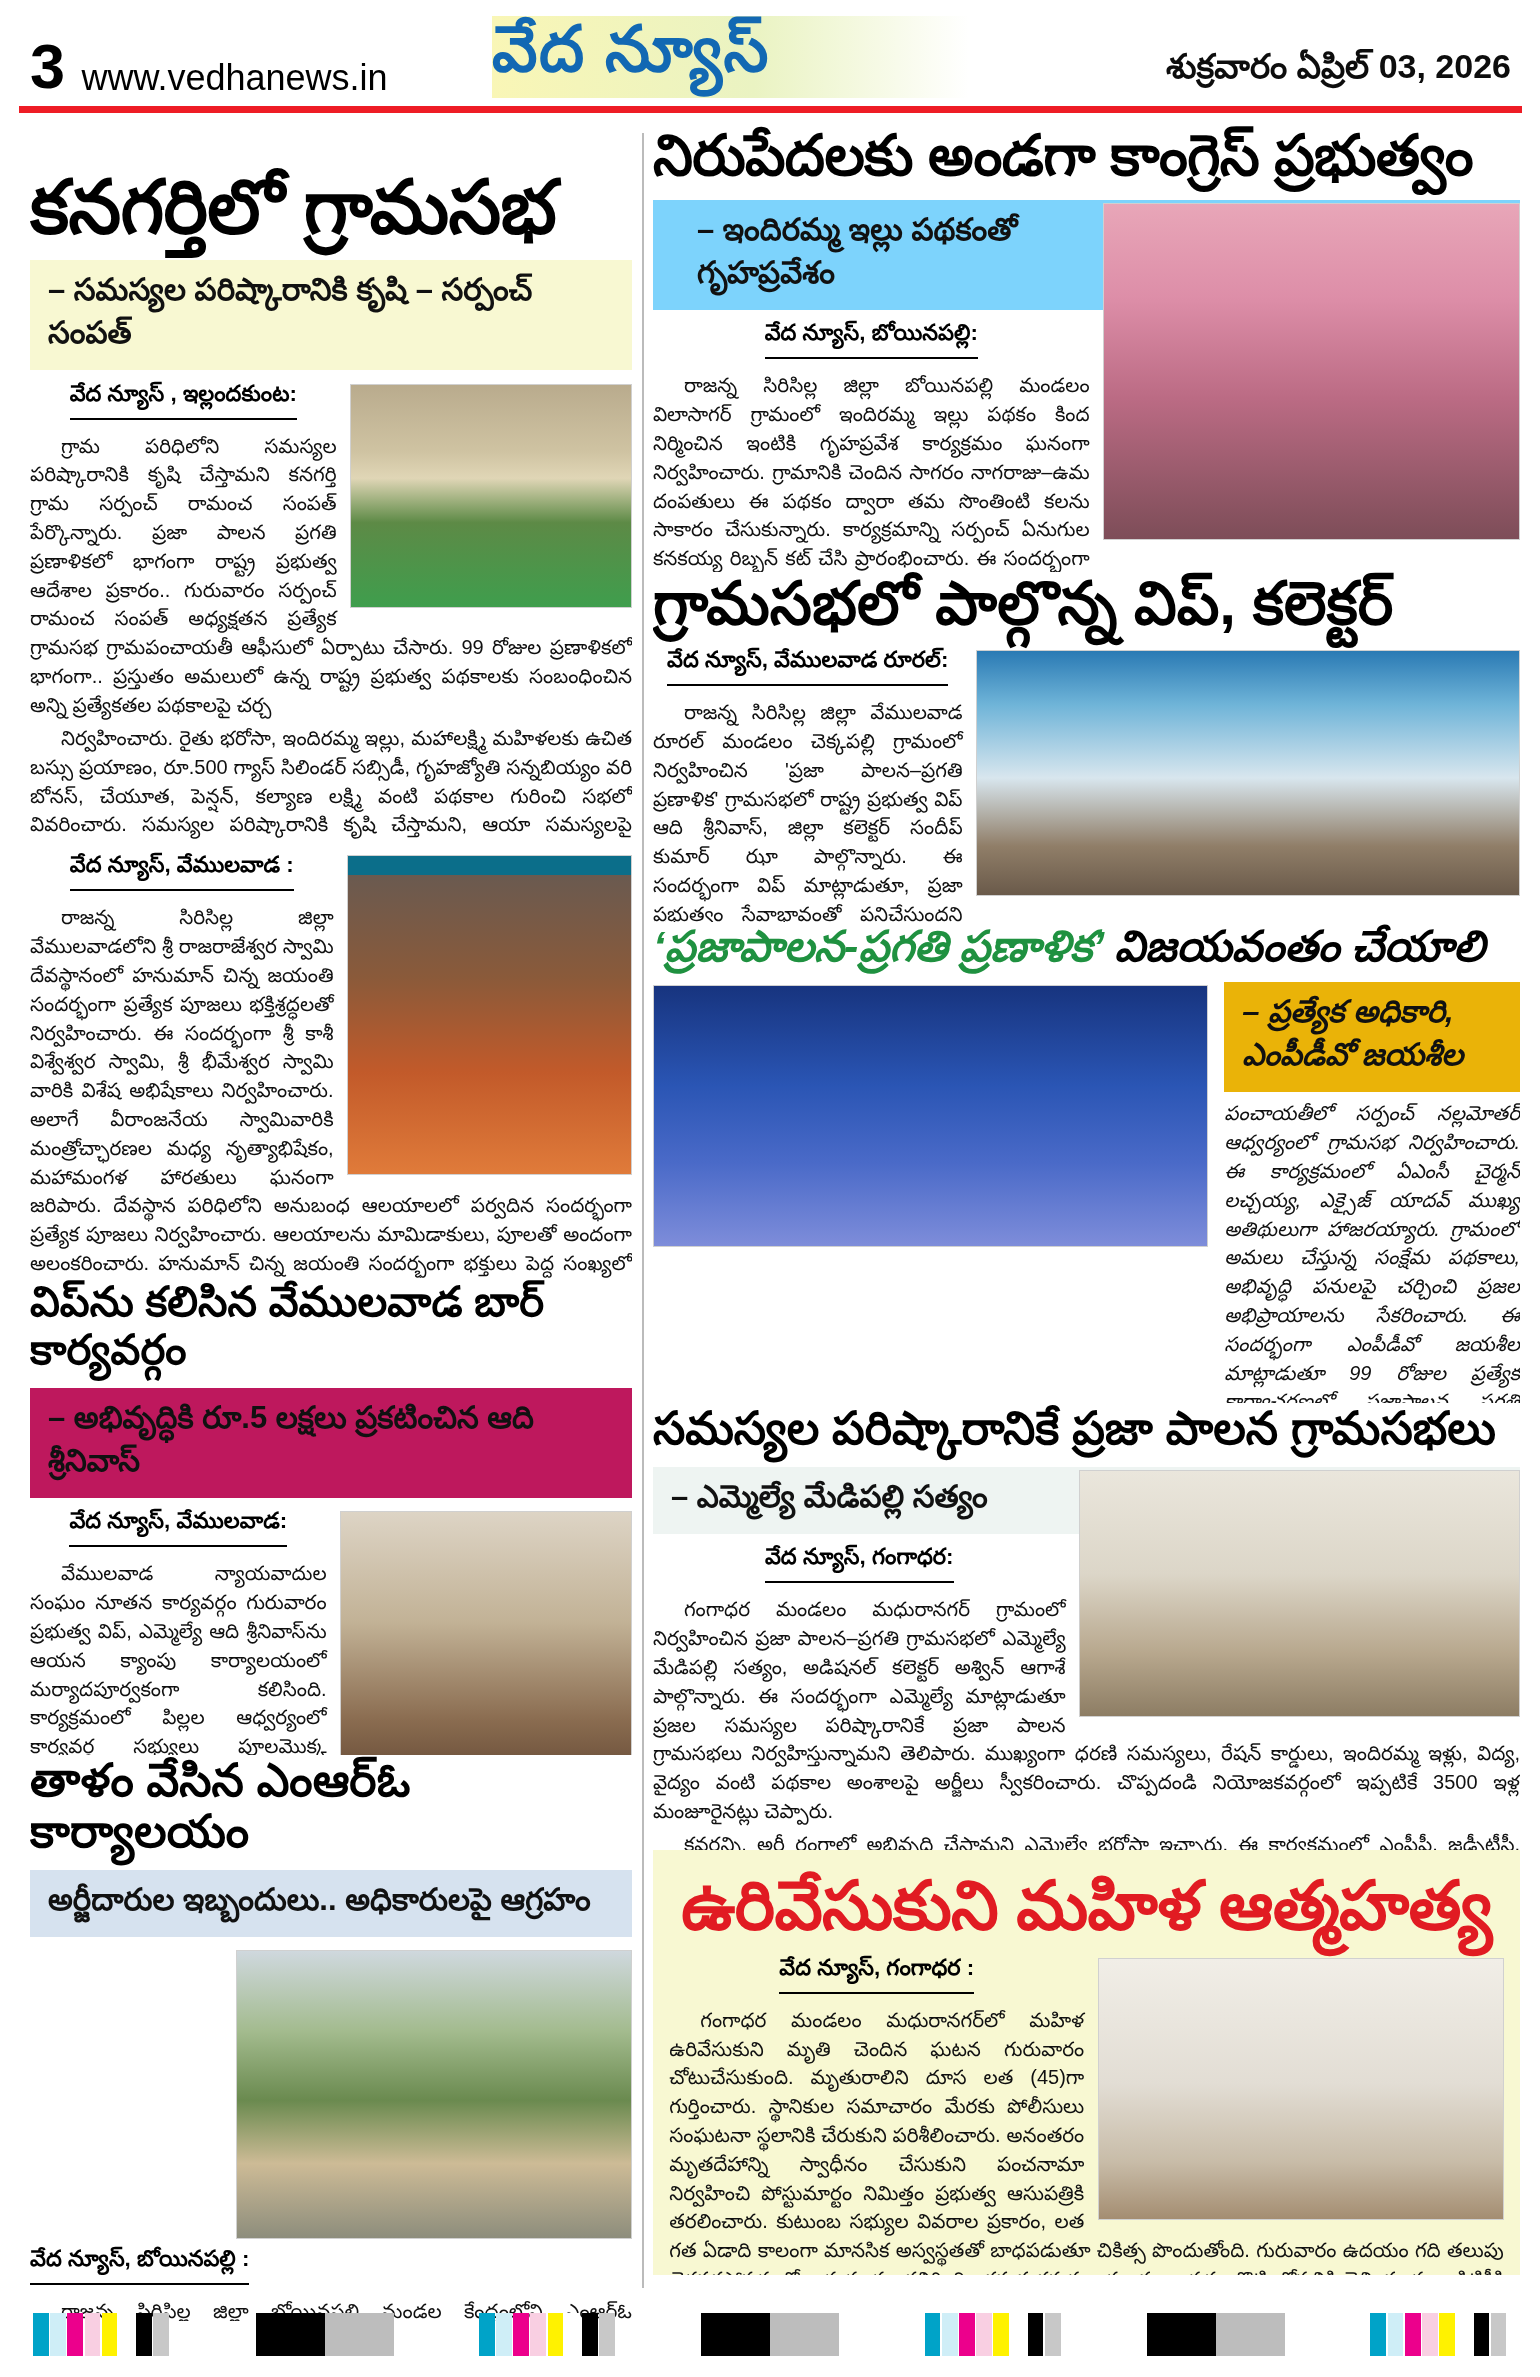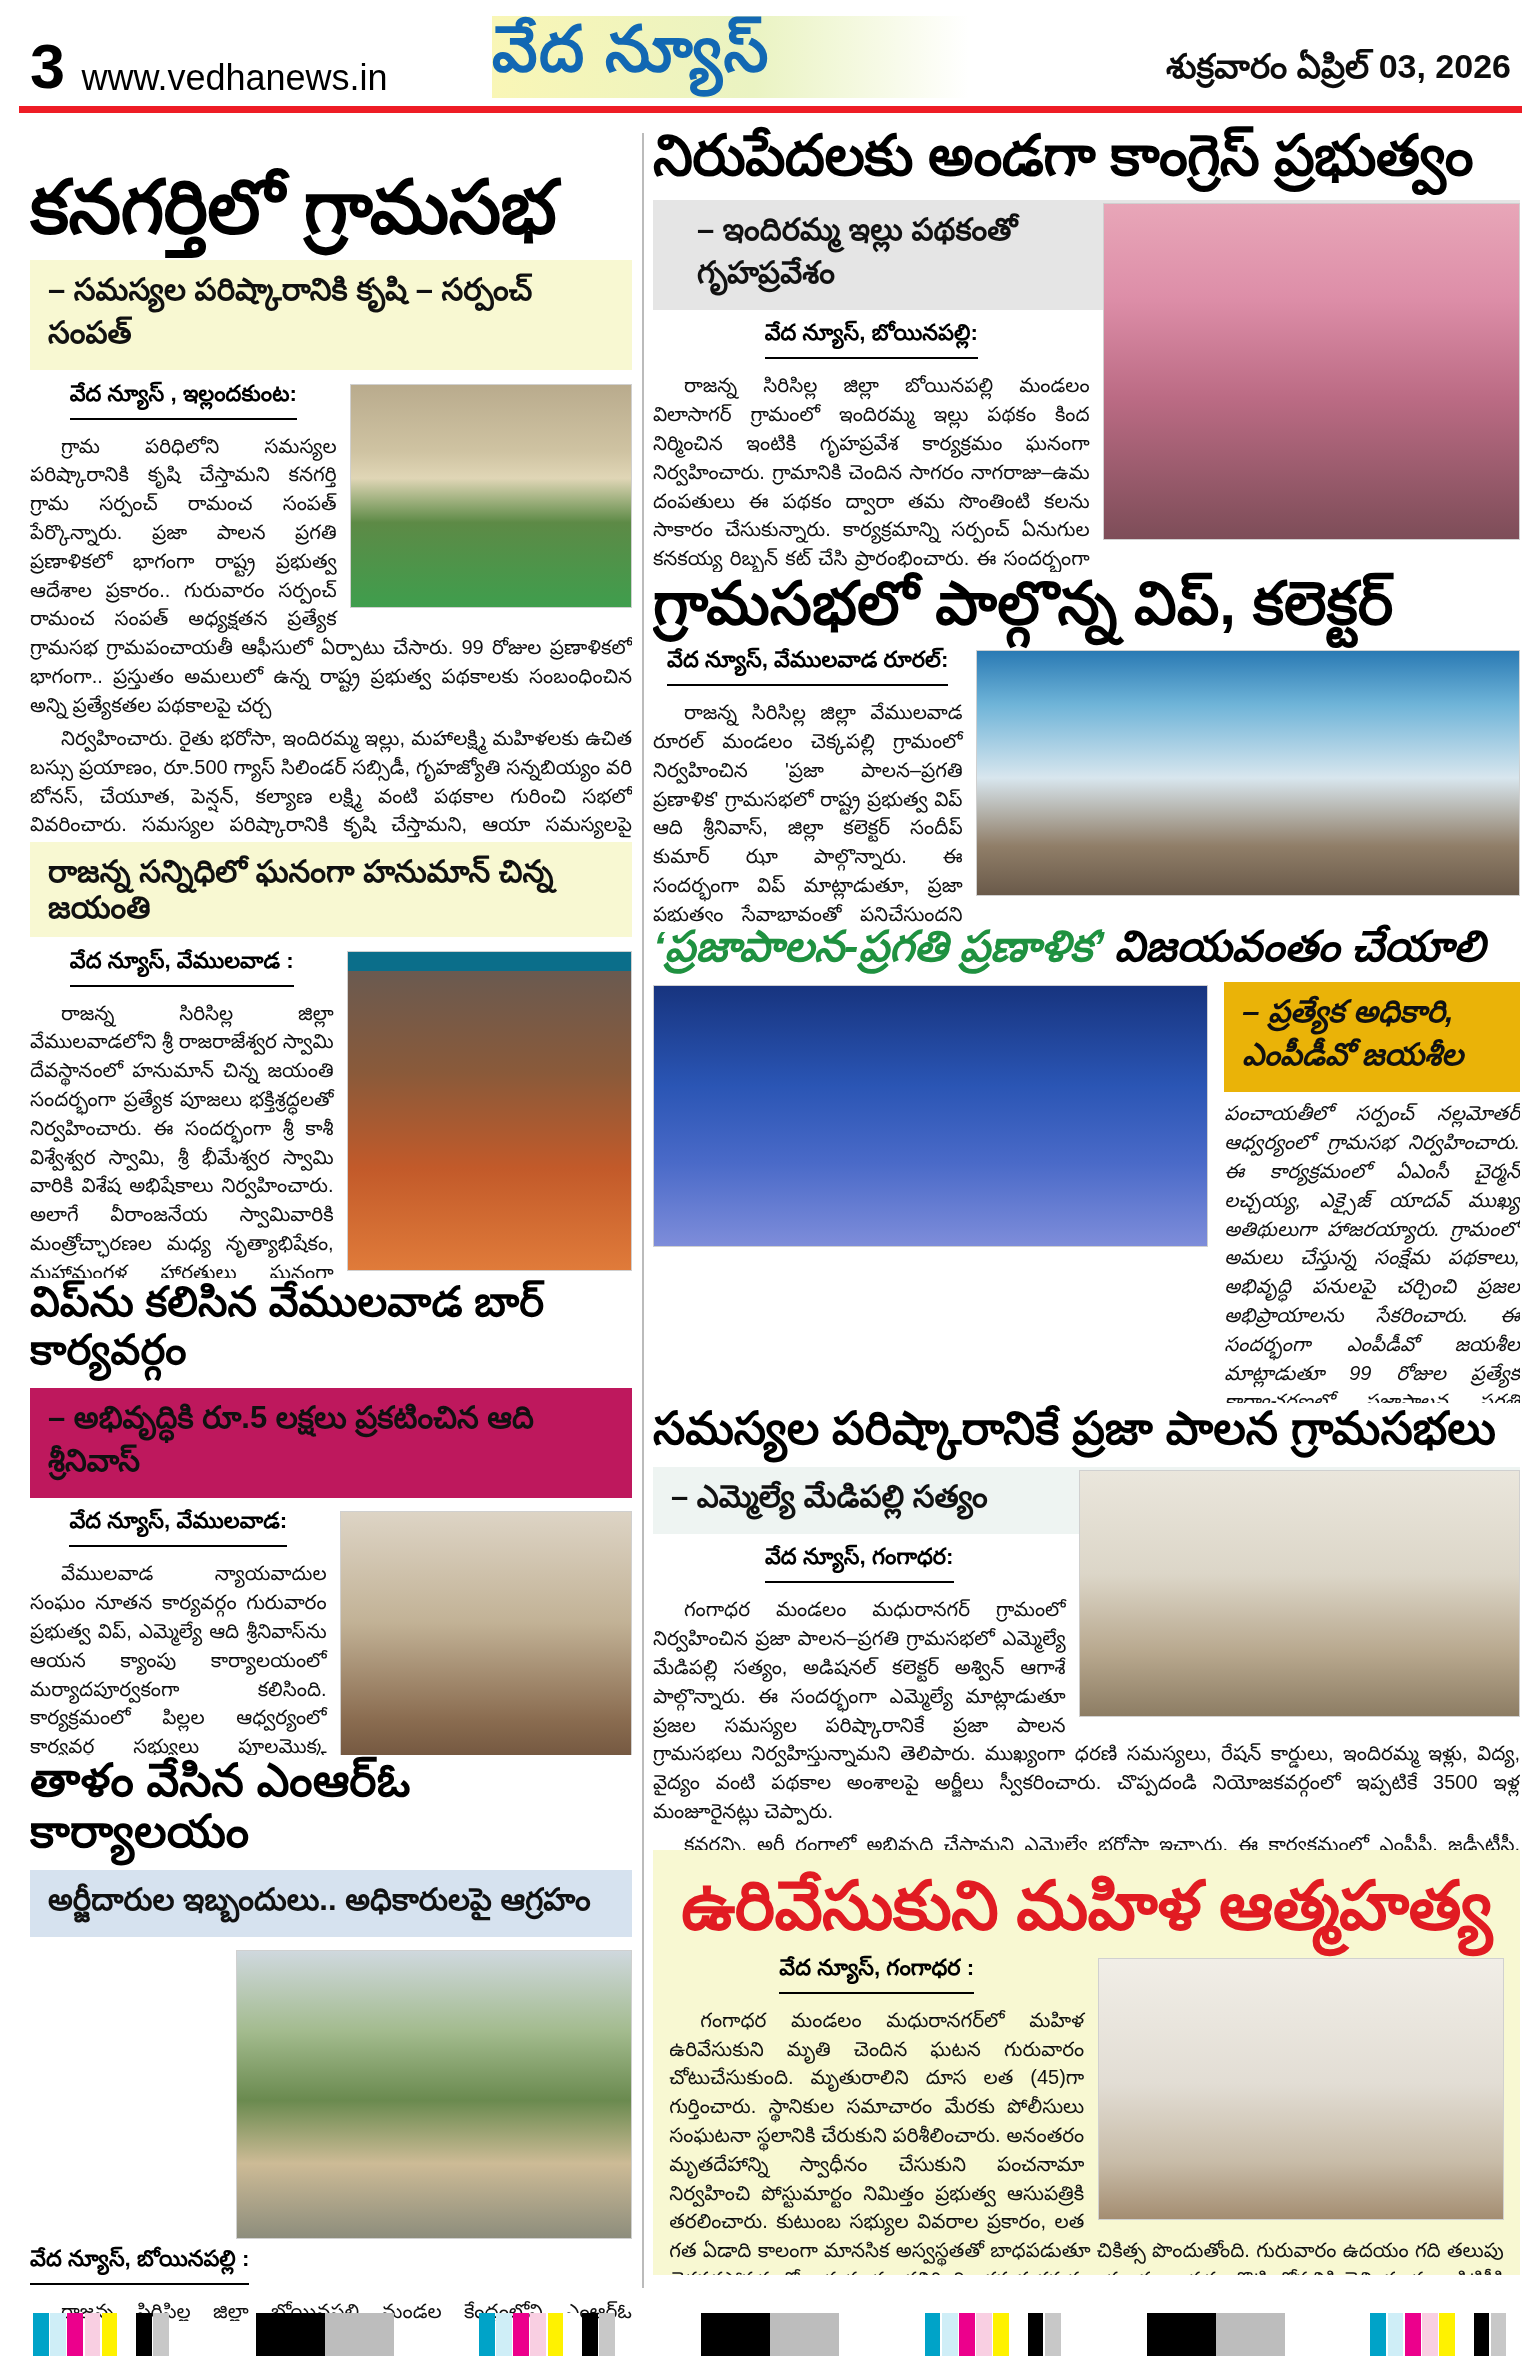--- a/index.html
+++ b/index.html
@@ -29,21 +29,21 @@
   .h-big { font-size:57px; font-weight:800; color:#000; line-height:1.08; letter-spacing:-0.7px; }
   .h-r2 { font-size:60px; font-weight:800; color:#000; line-height:1.08; }
   .h-mid { font-size:39px; font-weight:800; color:#000; line-height:1.15; }
   .h-l4 { font-size:46px; font-weight:800; color:#000; line-height:1.1; }
   .h-r4 { font-size:46px; font-weight:800; color:#000; line-height:1.1; }
   .h-green { color:#1f9140; }
   .h-red { color:#e11b22; }
 
   .subhead { font-size:31px; font-weight:700; color:#111; padding:12px 18px; margin:13.4px 0 7.5px 0; }
   .bg-paleyellow { background:#f8f8d2; }
-  .bg-gray { background:#e5e5e5;padding-left:44px; }
+  .bg-gray { background:#7dd3fc;padding-left:44px; }
   .bg-green { background:#be185d; }
   .bg-blue { background:#d6e2ef; }
   .bg-pink { background:#eab308; }
   .bg-faint { background:#eef4f2; }
 
   .byline { text-align:center; margin:10.4px 0 12px 0; }
   .byline span { display:inline-block; font-size:22.4px; font-weight:700; color:#000;
                  border-bottom:2.2px solid #000; padding-bottom:6px; }
 
   .body-text { font-size:20px; line-height:1.44; color:#101010; text-align:justify; }
@@ -99,21 +99,20 @@
           <div class="photo photo-l1 ph-right"></div>
           <div class="byline"><span>వేద న్యూస్ , ఇల్లందకుంట:</span></div>
           <div class="body-text">
             <p>గ్రామ పరిధిలోని సమస్యల పరిష్కారానికి కృషి చేస్తామని కనగర్తి గ్రామ సర్పంచ్ రామంచ సంపత్ పేర్కొన్నారు. ప్రజా పాలన ప్రగతి ప్రణాళికలో భాగంగా రాష్ట్ర ప్రభుత్వ ఆదేశాల ప్రకారం.. గురువారం సర్పంచ్ రామంచ సంపత్ అధ్యక్షతన ప్రత్యేక గ్రామసభ గ్రామపంచాయతీ ఆఫీసులో ఏర్పాటు చేసారు. 99 రోజుల ప్రణాళికలో భాగంగా.. ప్రస్తుతం అమలులో ఉన్న రాష్ట్ర ప్రభుత్వ పథకాలకు సంబంధించిన అన్ని ప్రత్యేకతల పథకాలపై చర్చ</p>
             <p>నిర్వహించారు. రైతు భరోసా, ఇందిరమ్మ ఇల్లు, మహాలక్ష్మి మహిళలకు ఉచిత బస్సు ప్రయాణం, రూ.500 గ్యాస్ సిలిండర్ సబ్సిడీ, గృహజ్యోతి సన్నబియ్యం వరి బోనస్, చేయూత, పెన్షన్, కల్యాణ లక్ష్మి వంటి పథకాల గురించి సభలో వివరించారు. సమస్యల పరిష్కారానికి కృషి చేస్తామని, ఆయా సమస్యలపై పాలకవర్గం స్పందించిందని పేర్కొన్నారు. ఈ కార్యక్రమంలో ఉప సర్పంచ్ వట్టం పల్లవి శరత్ చంద్ర, వార్డు సభ్యులు, గ్రామ కార్యదర్శి క్రాంతి కుమార్, రెవెన్యూ విభాగ జేఈవు శ్రీనివాస్, కౌంట్ విభాగ లైన్మన్ శ్రీనివాస్, హౌసింగ్ విత అనుత్ ఇంజనీర్, పీఠ విభాగం ఆశ వర్కర్లు, అంగన్వాడీ టీచర్లు, ఈజీఎస్ ఫీల్డ్ అసిస్టెంట్ కోమలత, ఎడ్యుకేషన్ విభాగం కృష్ణమూర్తి, శ్రీనివాస్ గ్రామస్తులు తదితరులు పాల్గొన్నారు.</p>
           </div>
         </div>
       </article>
 
       <article style="height:436px;">
-        <h1 class="h-mid subhead bg-paleyellow" style="margin:0 0 4.5px 0;">రాజన్న సన్నిధిలో ఘనంగా హనుమాన్ చిన్న జయంతి</h1>
         <div>
           <div class="photo photo-l2 ph-right"></div>
           <div class="byline"><span>వేద న్యూస్, వేములవాడ :</span></div>
           <div class="body-text">
             <p>రాజన్న సిరిసిల్ల జిల్లా వేములవాడలోని శ్రీ రాజరాజేశ్వర స్వామి దేవస్థానంలో హనుమాన్ చిన్న జయంతి సందర్భంగా ప్రత్యేక పూజలు భక్తిశ్రద్ధలతో నిర్వహించారు. ఈ సందర్భంగా శ్రీ కాశీ విశ్వేశ్వర స్వామి, శ్రీ భీమేశ్వర స్వామి వారికి విశేష అభిషేకాలు నిర్వహించారు. అలాగే వీరాంజనేయ స్వామివారికి మంత్రోచ్ఛారణల మధ్య నృత్యాభిషేకం, మహామంగళ హారతులు ఘనంగా జరిపారు. దేవస్థాన పరిధిలోని అనుబంధ ఆలయాలలో పర్వదిన సందర్భంగా ప్రత్యేక పూజలు నిర్వహించారు. ఆలయాలను మామిడాకులు, పూలతో అందంగా అలంకరించారు. హనుమాన్ చిన్న జయంతి సందర్భంగా భక్తులు పెద్ద సంఖ్యలో ఆలయానికి తరలివచ్చి దర్శనం చేసుకున్నారు.</p>
           </div>
         </div>
       </article>
 
       <article style="height:477px;">

